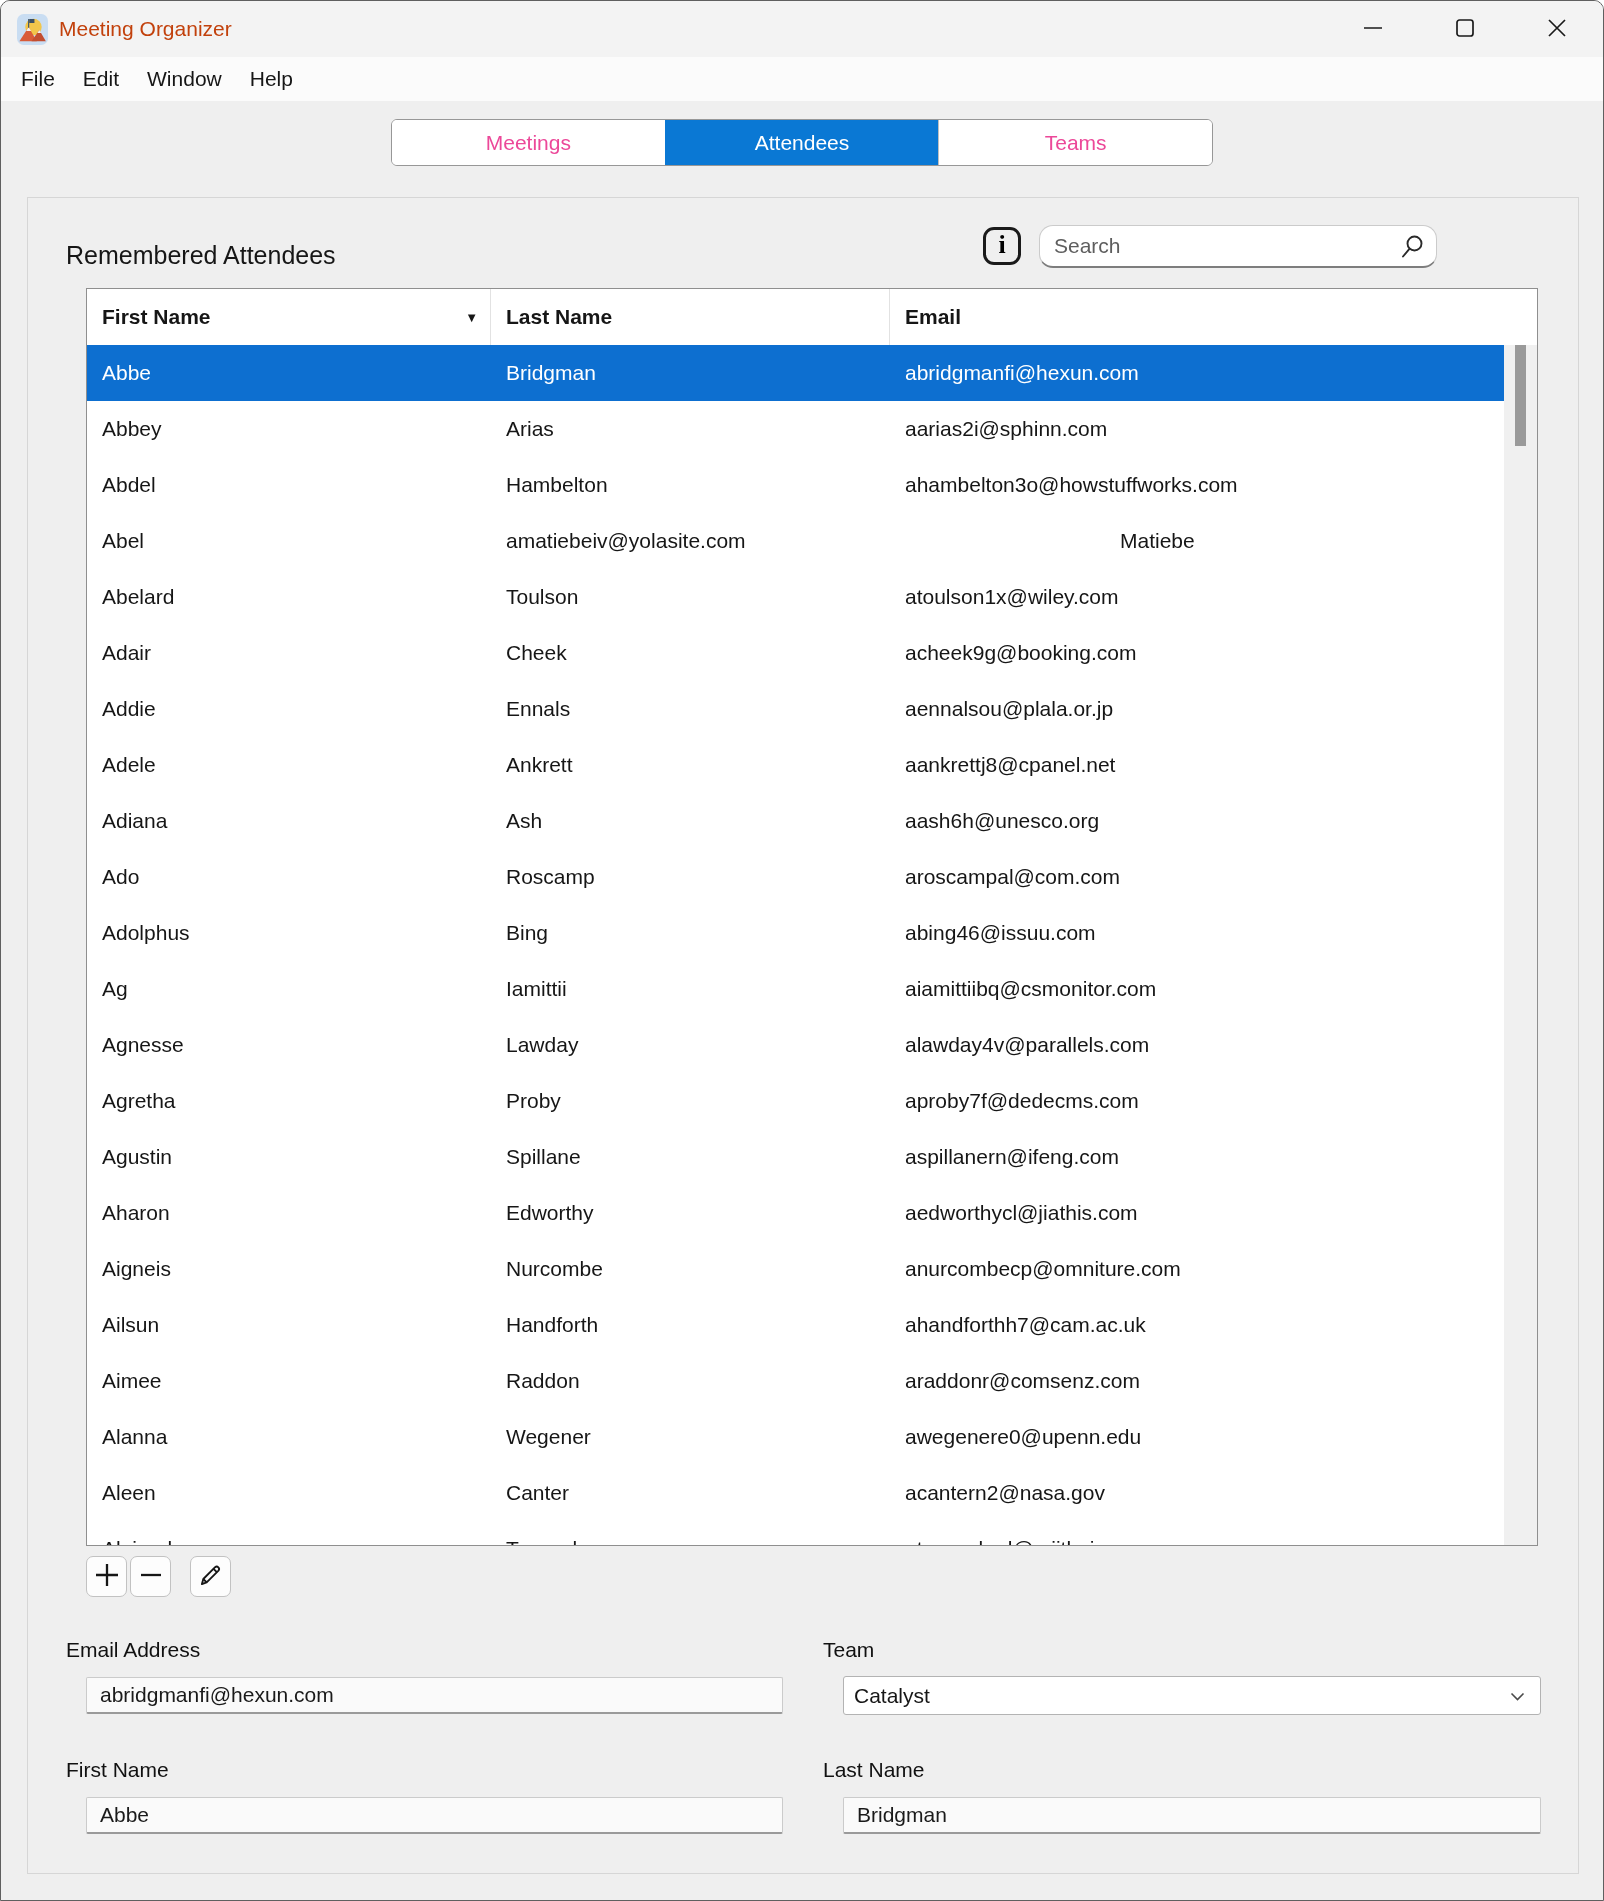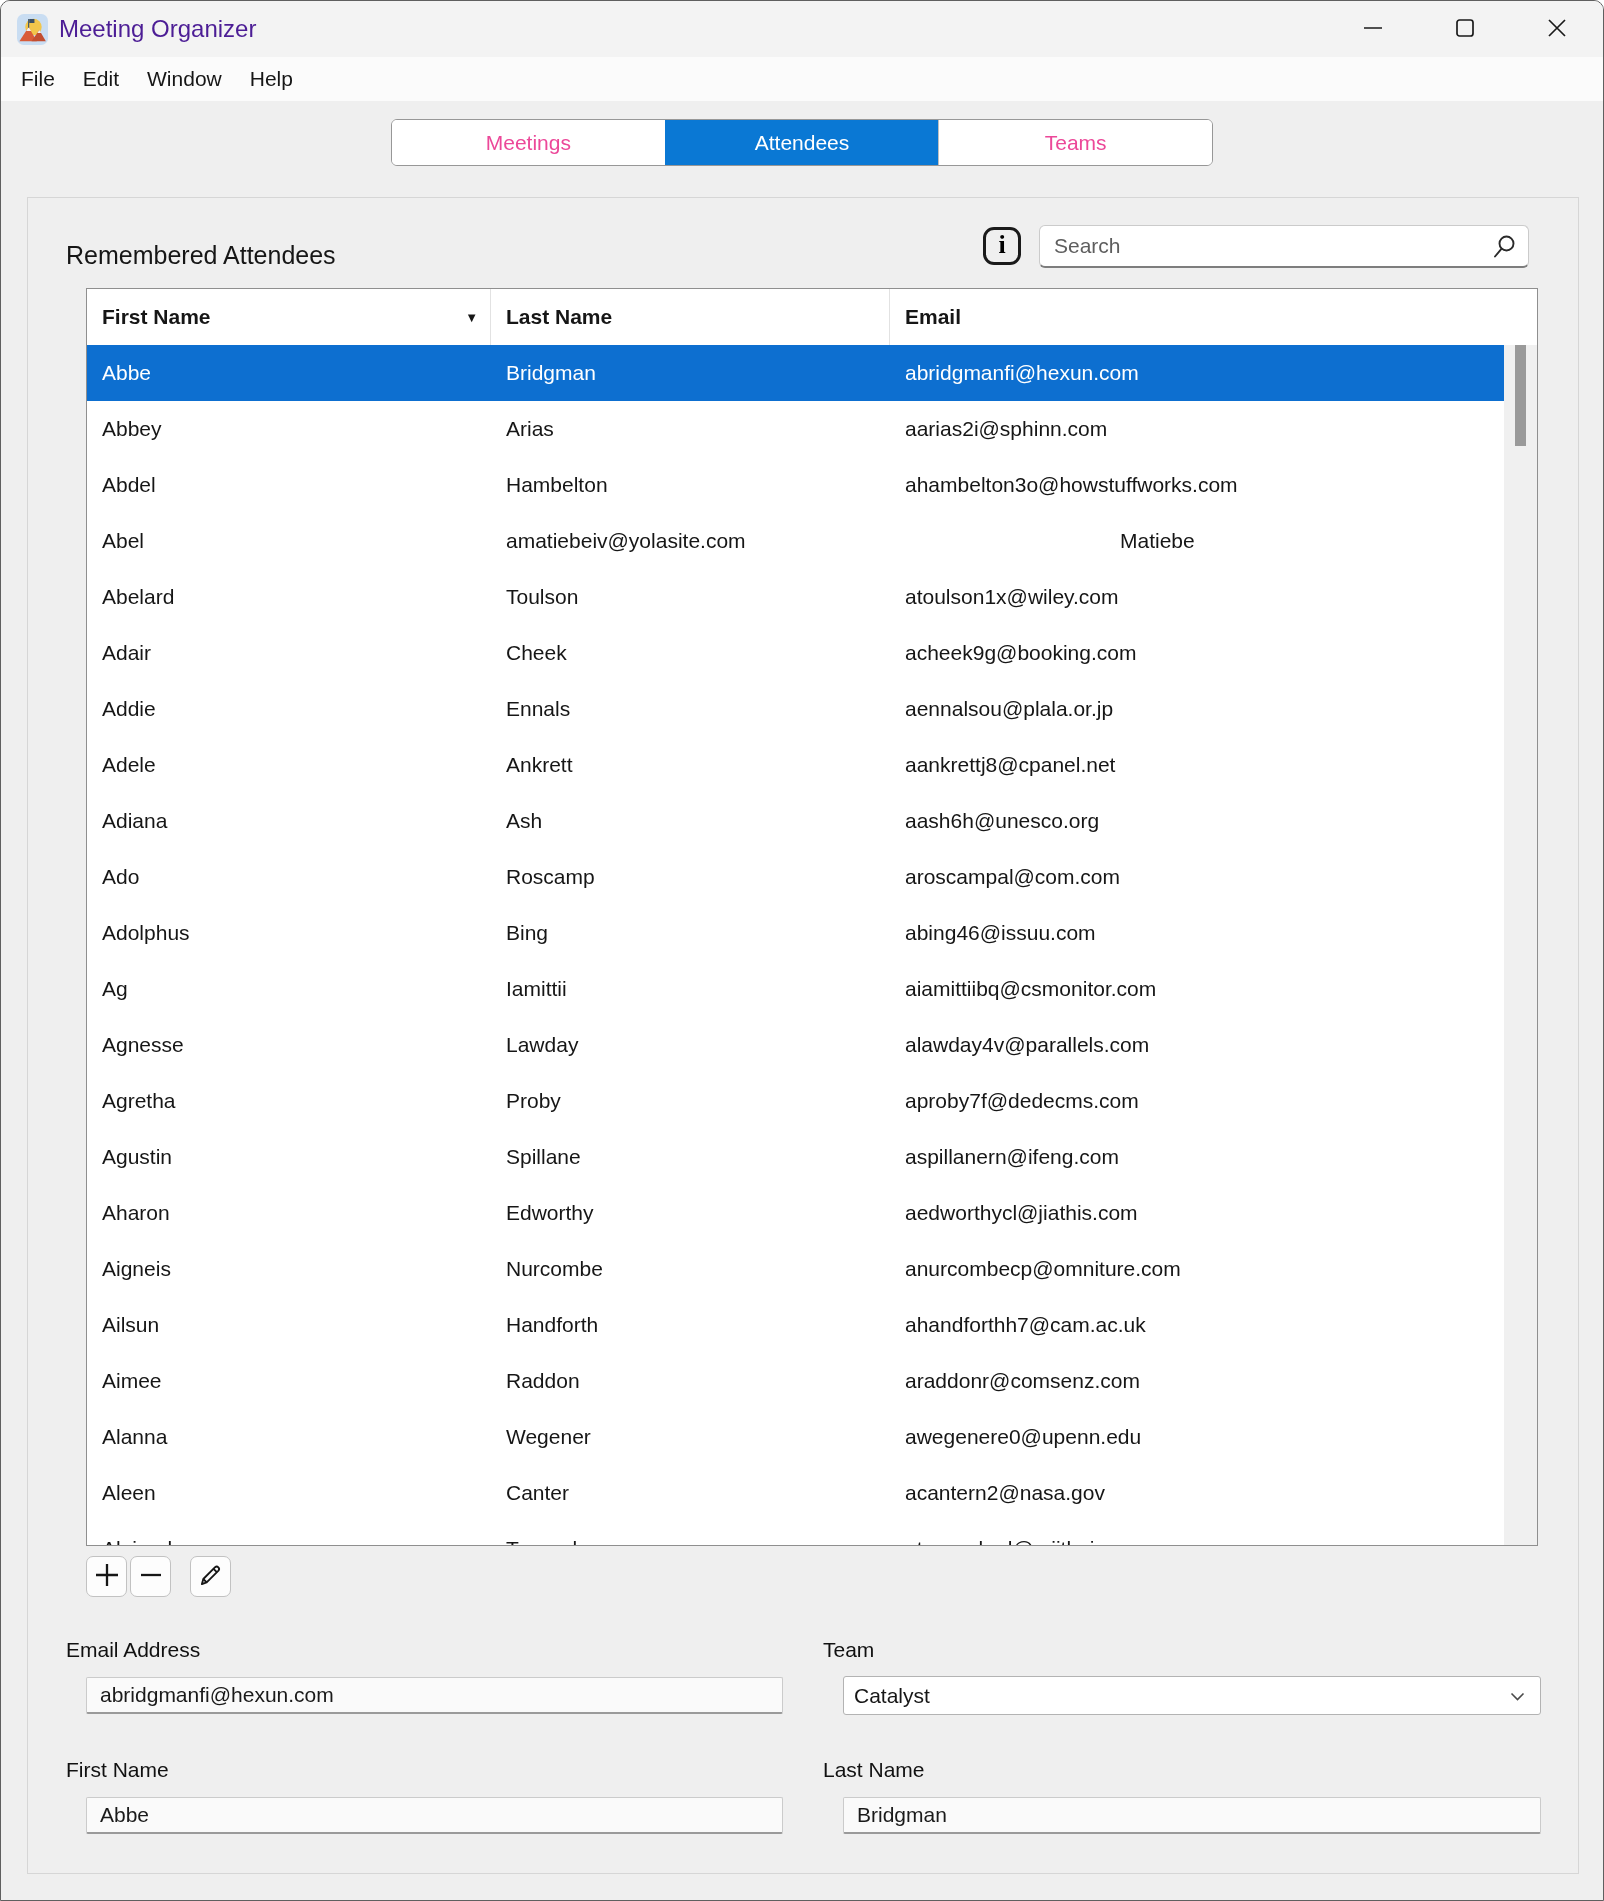--- a/index.html
+++ b/index.html
@@ -13,21 +13,21 @@
     border-radius: 10px 10px 0 0;
     overflow: hidden;
   }
 
   
   .titlebar {
     position: absolute; top: 0; left: 0; right: 0; height: 56px;
     background: #f3f3f3; display: flex; align-items: center; padding-left: 16px;
   }
   .app-icon { width: 31px; height: 31px; margin-right: 11px; flex: 0 0 auto; }
-  .window-title { font-size: 24px; color: #4c1d95; }
+  .window-title { font-size: 21px; color: #c2410c; }
   .win-controls { position: absolute; top: 0; right: 0; height: 56px; display: flex; }
   .win-btn { width: 92px; height: 56px; display: flex; align-items: center; justify-content: center; background: transparent; border: none; cursor: default; }
 
   
   .menubar {
     position: absolute; top: 56px; left: 0; right: 0; height: 44px;
     background: #fbfbfb; display: flex; align-items: flex-end; padding-left: 6px;
     font-size: 21px;
   }
   .menu-item { padding: 0 14px; line-height: 44px; }
@@ -53,23 +53,23 @@
   .section-heading { position: absolute; left: 65px; top: 240px; font-size: 25px; }
 
   .info-btn {
     position: absolute; left: 982px; top: 226px; width: 38px; height: 38px;
     border: 3px solid #1a1a1a; border-radius: 11px; background: transparent;
     display: flex; align-items: center; justify-content: center;
   }
   .info-glyph { font-family: "Liberation Serif", serif; font-weight: bold; font-size: 26px; line-height: 1; margin-top: -2px; }
 
   .searchbox {
-    position: absolute; left: 1038px; top: 224px; width: 490px; height: 43px;
+    position: absolute; left: 1038px; top: 224px; width: 398px; height: 43px;
     background: #ffffff; border: 1px solid #cbcbcb; border-bottom: 2px solid #7d7d7d;
-    border-radius: 6px;
+    border-radius: 14px;
   }
   .searchbox input {
     width: 100%; height: 100%; border: none; outline: none; background: transparent;
     padding: 0 46px 0 14px; font-size: 21px; font-family: inherit; color: #333333;
   }
   .searchbox input::placeholder { color: #5e5e5e; opacity: 1; }
   .search-icon { position: absolute; right: 11px; top: 8px; width: 26px; height: 26px; }
 
   
   .table {

